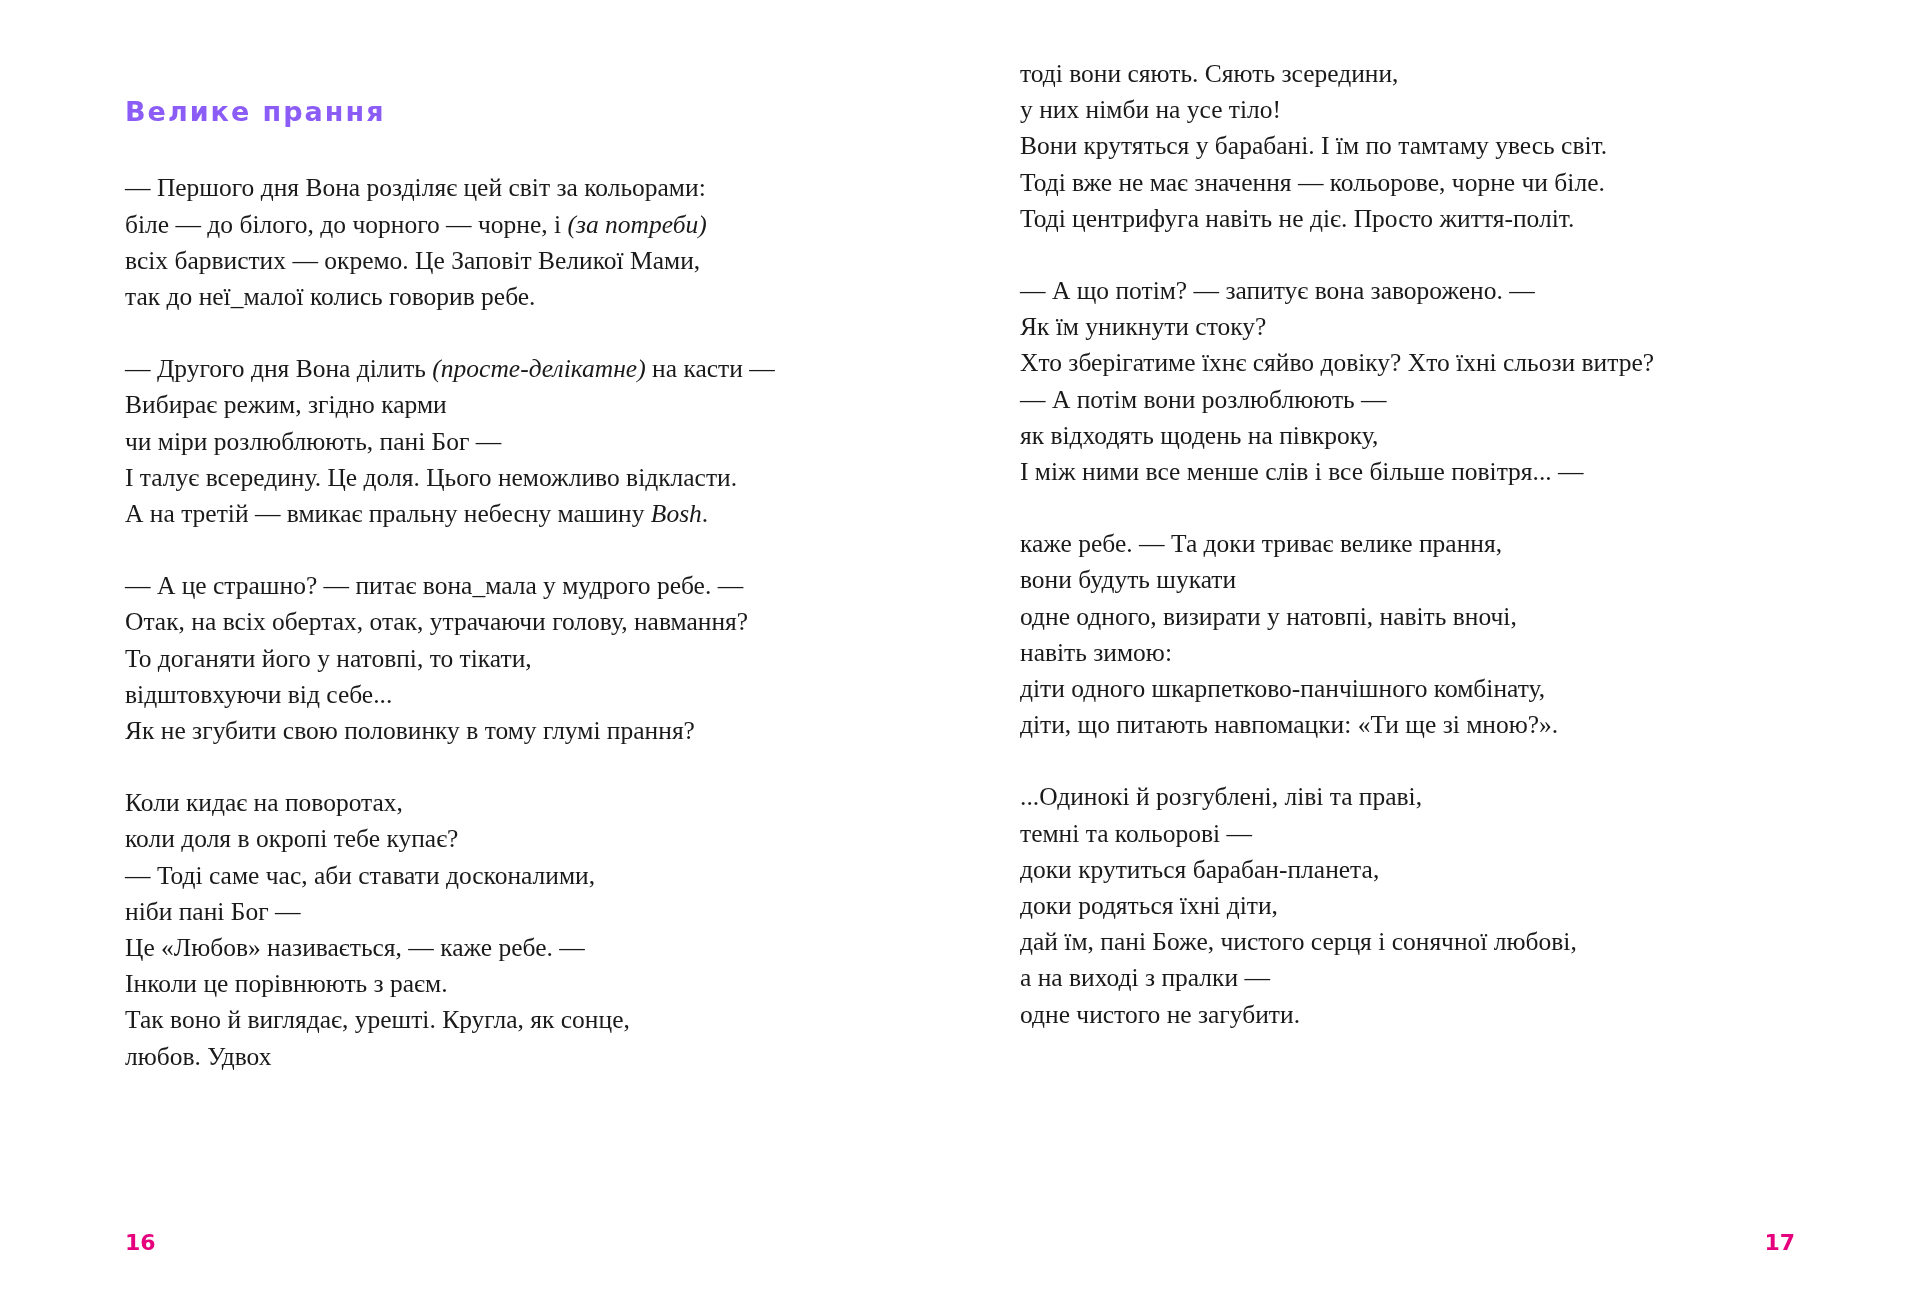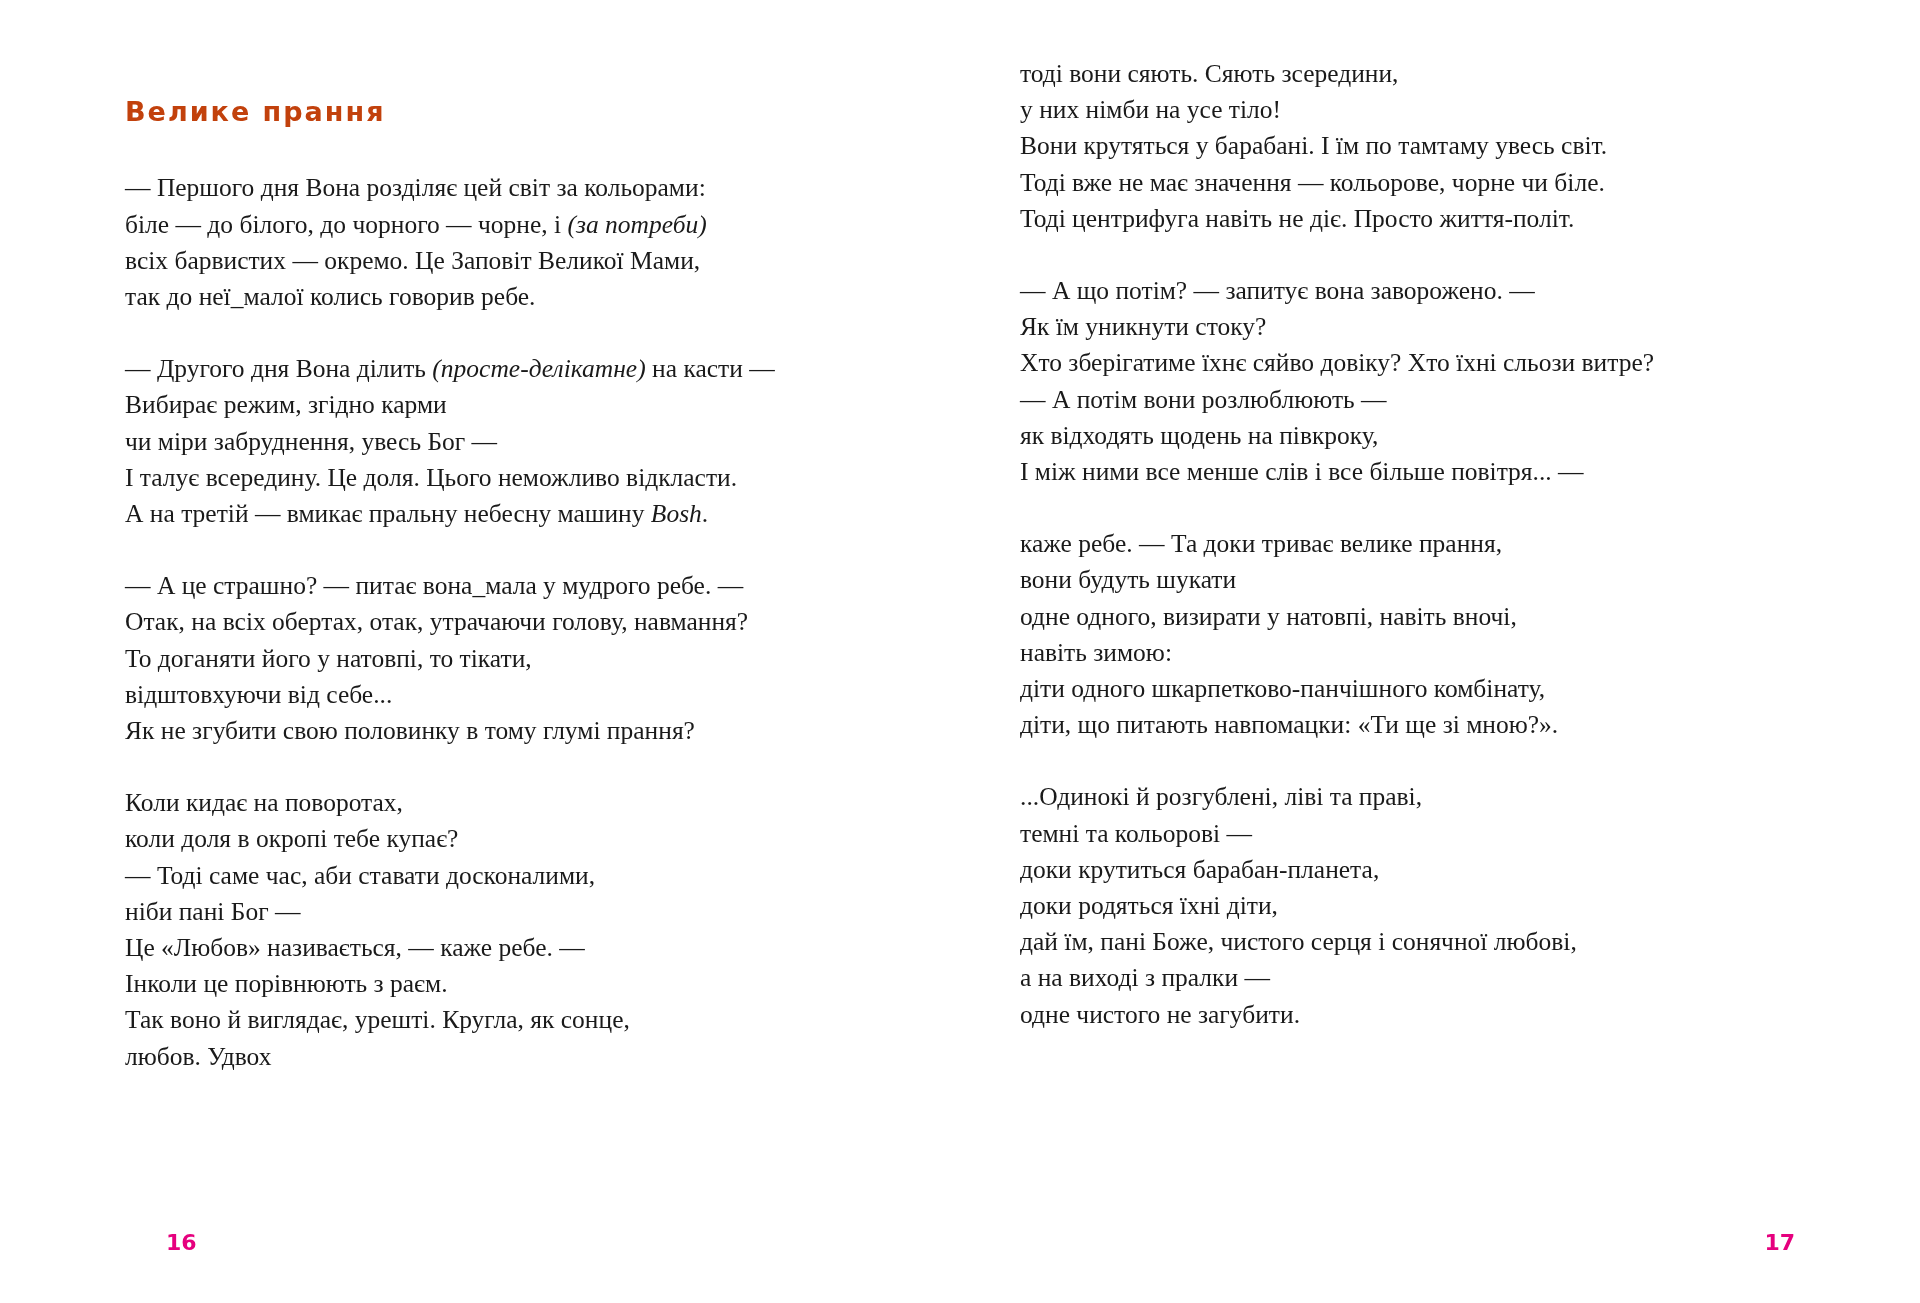--- a/index.html
+++ b/index.html
@@ -28,21 +28,21 @@
     width: 960px;
     height: 1303px;
   }
   .page-left {
     padding: 96px 95px 0 125px;
   }
   .page-right {
     padding: 48px 125px 0 60px;
   }
   .poem-title {
-    color: #c2410c;
+    color: #8b5cf6;
     font-family: "DejaVu Sans", sans-serif;
     font-weight: bold;
     font-size: 27px;
     letter-spacing: 2px;
     margin: 0 0 42px 0;
     line-height: 1.2;
   }
   .stanza {
     margin: 0 0 36px 0;
   }
@@ -63,21 +63,20 @@
   .folio {
     position: absolute;
     bottom: 48px;
     color: #e6007e;
     font-family: "DejaVu Sans", sans-serif;
     font-weight: bold;
     font-size: 22px;
   }
   .folio-left {
     left: 125px;
-    margin-left: 41px;
   }
   .folio-right {
     right: 125px;
   }
   .spacer-top {
     height: 8px;
   }
 </style>
 </head>
 <body>
@@ -89,21 +88,21 @@
     <div class="poem-body">
         <div class="stanza">
           <div class="line">— Першого дня Вона розділяє цей світ за кольорами:</div>
           <div class="line">біле — до білого, до чорного — чорне, і <em>(за потреби)</em></div>
           <div class="line">всіх барвистих — окремо. Це Заповіт Великої Мами,</div>
           <div class="line">так до неї_малої колись говорив ребе.</div>
         </div>
         <div class="stanza">
           <div class="line">— Другого дня Вона ділить <em>(просте-делікатне)</em> на касти —</div>
           <div class="line">Вибирає режим, згідно карми</div>
-          <div class="line indent">чи міри забруднення, увесь Бог —</div>
+          <div class="line indent">чи міри розлюблюють, пані Бог —</div>
           <div class="line">І талує всередину. Це доля. Цього неможливо відкласти.</div>
           <div class="line">А на третій — вмикає пральну небесну машину <em>Bosh</em>.</div>
         </div>
         <div class="stanza">
           <div class="line">— А це страшно? — питає вона_мала у мудрого ребе. —</div>
           <div class="line">Отак, на всіх обертах, отак, утрачаючи голову, навмання?</div>
           <div class="line">То доганяти його у натовпі, то тікати,</div>
           <div class="line indent">відштовхуючи від себе...</div>
           <div class="line">Як не згубити свою половинку в тому глумі прання?</div>
         </div>

